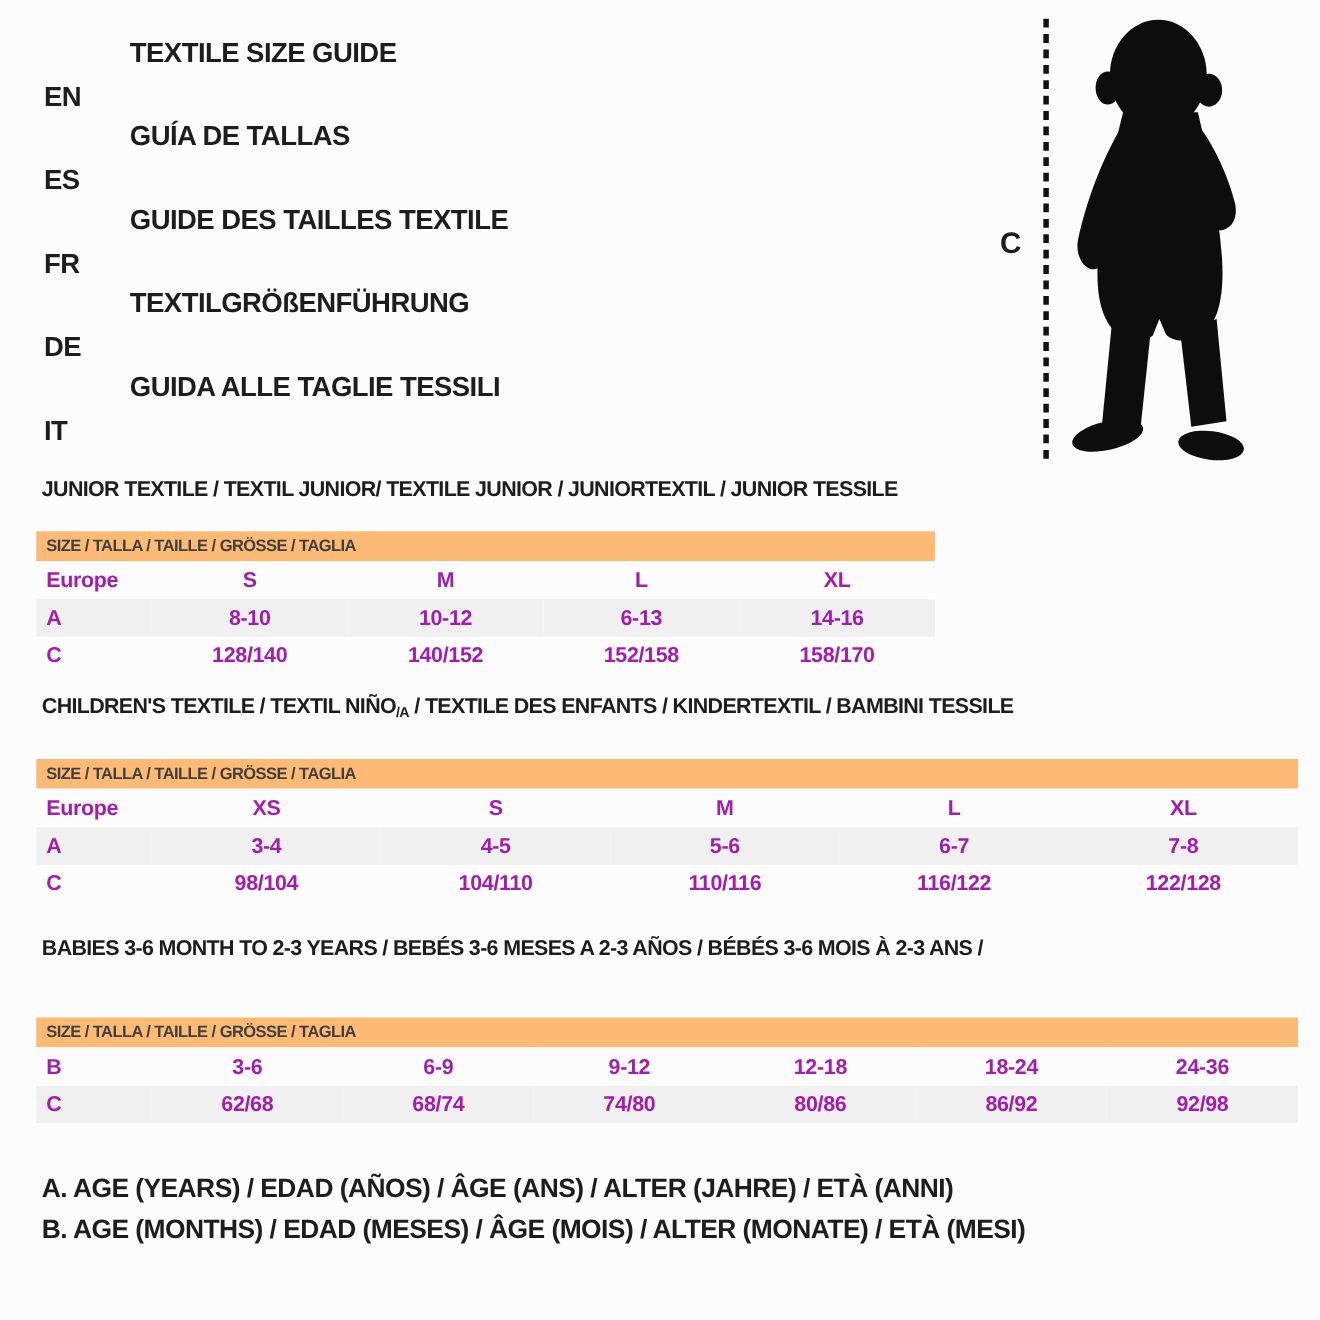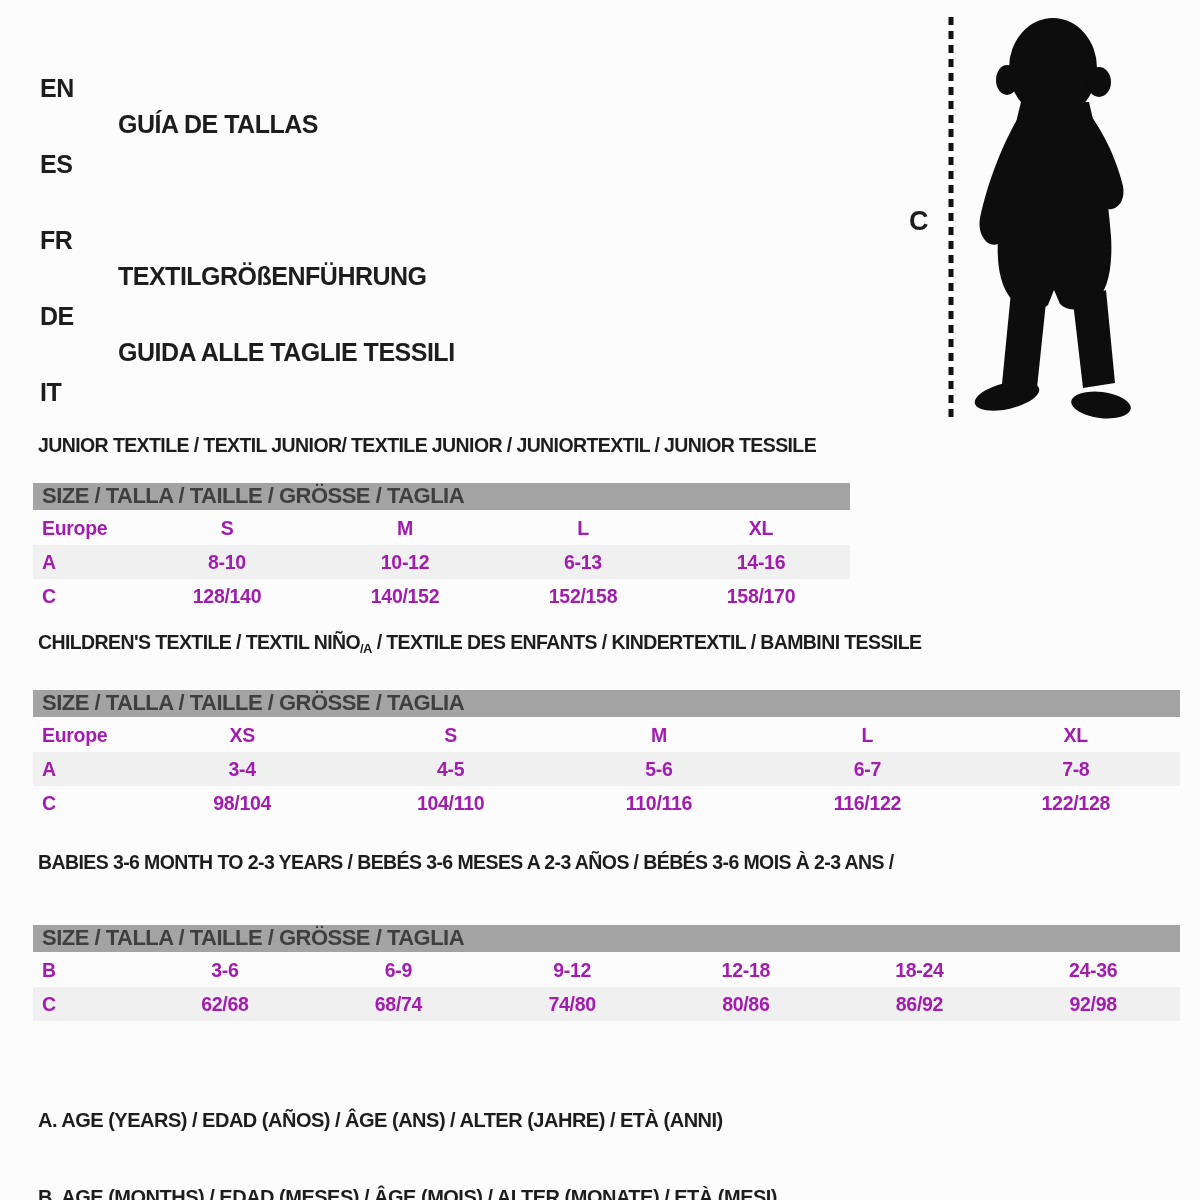--- a/index.html
+++ b/index.html
@@ -31,49 +31,51 @@
   .title-babies   { top: 845px; line-height: 34px; }
   .sub { font-size: 13px; vertical-align: -4px; }
 
   
   table { position: absolute; left: 33px; border-collapse: collapse; table-layout: fixed; }
   .tbl-junior   { top: 483px; width: 817px; }
   .tbl-children { top: 690px; width: 1147px; }
   .tbl-babies   { top: 925px; width: 1147px; }
 
   th.size-bar {
-    background: #a3a3a3; color: #3f3f3f;
-    font-size: 22px; text-align: left; font-weight: 700;
+    background: #fdba74; color: #3f3f3f;
+    font-size: 15px; text-align: left; font-weight: 700;
     height: 28px; padding-left: 9px; letter-spacing: -0.5px;
     border-bottom: 3px solid #fcfcfc;
   }
   tbody td {
     height: 34px; font-size: 19.5px; text-align: center;
     letter-spacing: -0.3px; font-weight: 700; color: #a21caf;
   }
   td.label-col { text-align: left; padding-left: 9px; width: 105px; }
   tr.stripe td { background: #f0f0f0; }
 
   
   .legend { position: absolute; left: 38px; top: 1062px; }
-  .legend-item { font-size: 20px; line-height: 37px; letter-spacing: -0.5px; white-space: nowrap; margin-top: 40px; }
+  .legend-item { font-size: 24px; line-height: 37px; letter-spacing: -0.5px; white-space: nowrap; }
 </style>
 </head>
 <body>
 
 <div class="lang-list">
   <div class="lang-row">
     <span class="lang-code">EN</span>
+    <span>TEXTILE SIZE GUIDE</span>
   </div>
   <div class="lang-row">
     <span class="lang-code">ES</span>
     <span>GUÍA DE TALLAS</span>
   </div>
   <div class="lang-row">
     <span class="lang-code">FR</span>
+    <span>GUIDE DES TAILLES TEXTILE</span>
   </div>
   <div class="lang-row">
     <span class="lang-code">DE</span>
     <span>TEXTILGRÖßENFÜHRUNG</span>
   </div>
   <div class="lang-row">
     <span class="lang-code">IT</span>
     <span>GUIDA ALLE TAGLIE TESSILI</span>
   </div>
 </div>

